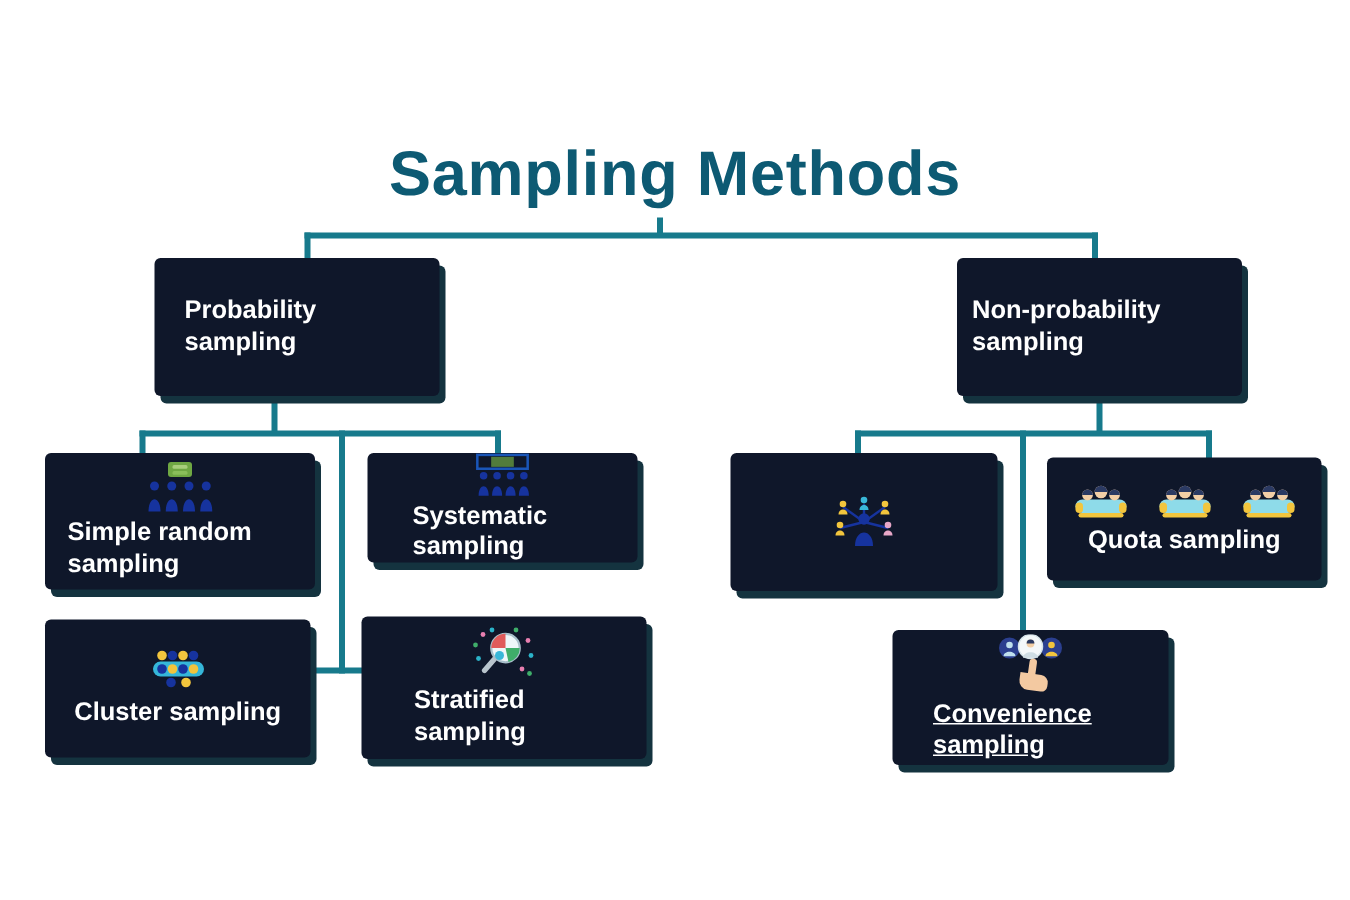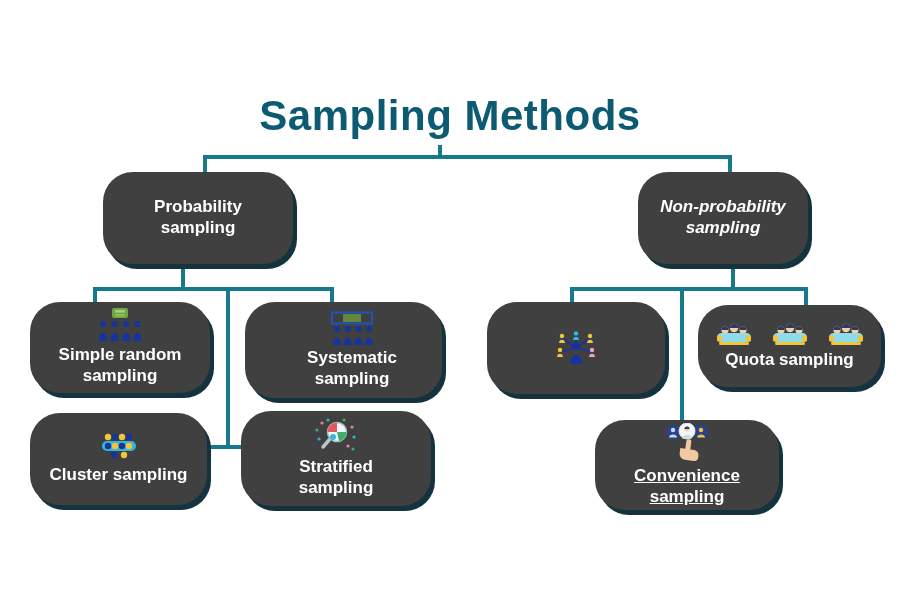--- a/index.html
+++ b/index.html
@@ -7,37 +7,37 @@
     position:relative; width:900px; height:600px; background:#ffffff;
     font-family:"Liberation Sans", sans-serif; overflow:hidden;
   }
   .title {
     position:absolute; top:92px; left:0; width:100%;
     text-align:center; font-size:42px; font-weight:800;
     color:#0d5a73; letter-spacing:0.5px;
   }
   .conn { position:absolute; background:#177a8c; }
   .node {
-    position:absolute; background:#404040; border-radius:30px;
+    position:absolute; background:#0f172a; border-radius:4px;
     box-shadow:4px 5px 0 #14333f;
     color:#ffffff; font-weight:bold; font-size:17px; line-height:1.22;
     display:flex; flex-direction:column; align-items:center; justify-content:center;
-    text-align:center; gap:3px; z-index:2;
+    text-align:left; gap:3px; z-index:2;
   }
   .node-label { pointer-events:none; }
   .lw110 { max-width:110px; }
   .lw120 { max-width:120px; }
   .lw130 { max-width:130px; }
   .lw150 { max-width:150px; }
   .lw170 { max-width:170px; }
   
   #n-probability   { left:103px; top:172px; width:190px; height:92px; }
-  #n-nonprob       { left:638px; top:172px; width:170px; height:92px;font-style:italic; }
+  #n-nonprob       { left:638px; top:172px; width:190px; height:92px; }
   #n-simple        { left:30px;  top:302px; width:180px; height:91px; }
-  #n-systematic    { left:245px; top:302px; width:180px; height:96px;padding-left:17px; }
+  #n-systematic    { left:245px; top:302px; width:180px; height:73px; }
   #n-cluster       { left:30px;  top:413px; width:177px; height:92px; }
   #n-stratified    { left:241px; top:411px; width:190px; height:95px; }
   #n-snowball      { left:487px; top:302px; width:178px; height:92px; }
   #n-quota         { left:698px; top:305px; width:183px; height:82px; }
   #n-convenience   { left:595px; top:420px; width:184px; height:90px;text-decoration:underline; }
   .icon { display:block; }
 </style>
 </head>
 <body>
 

